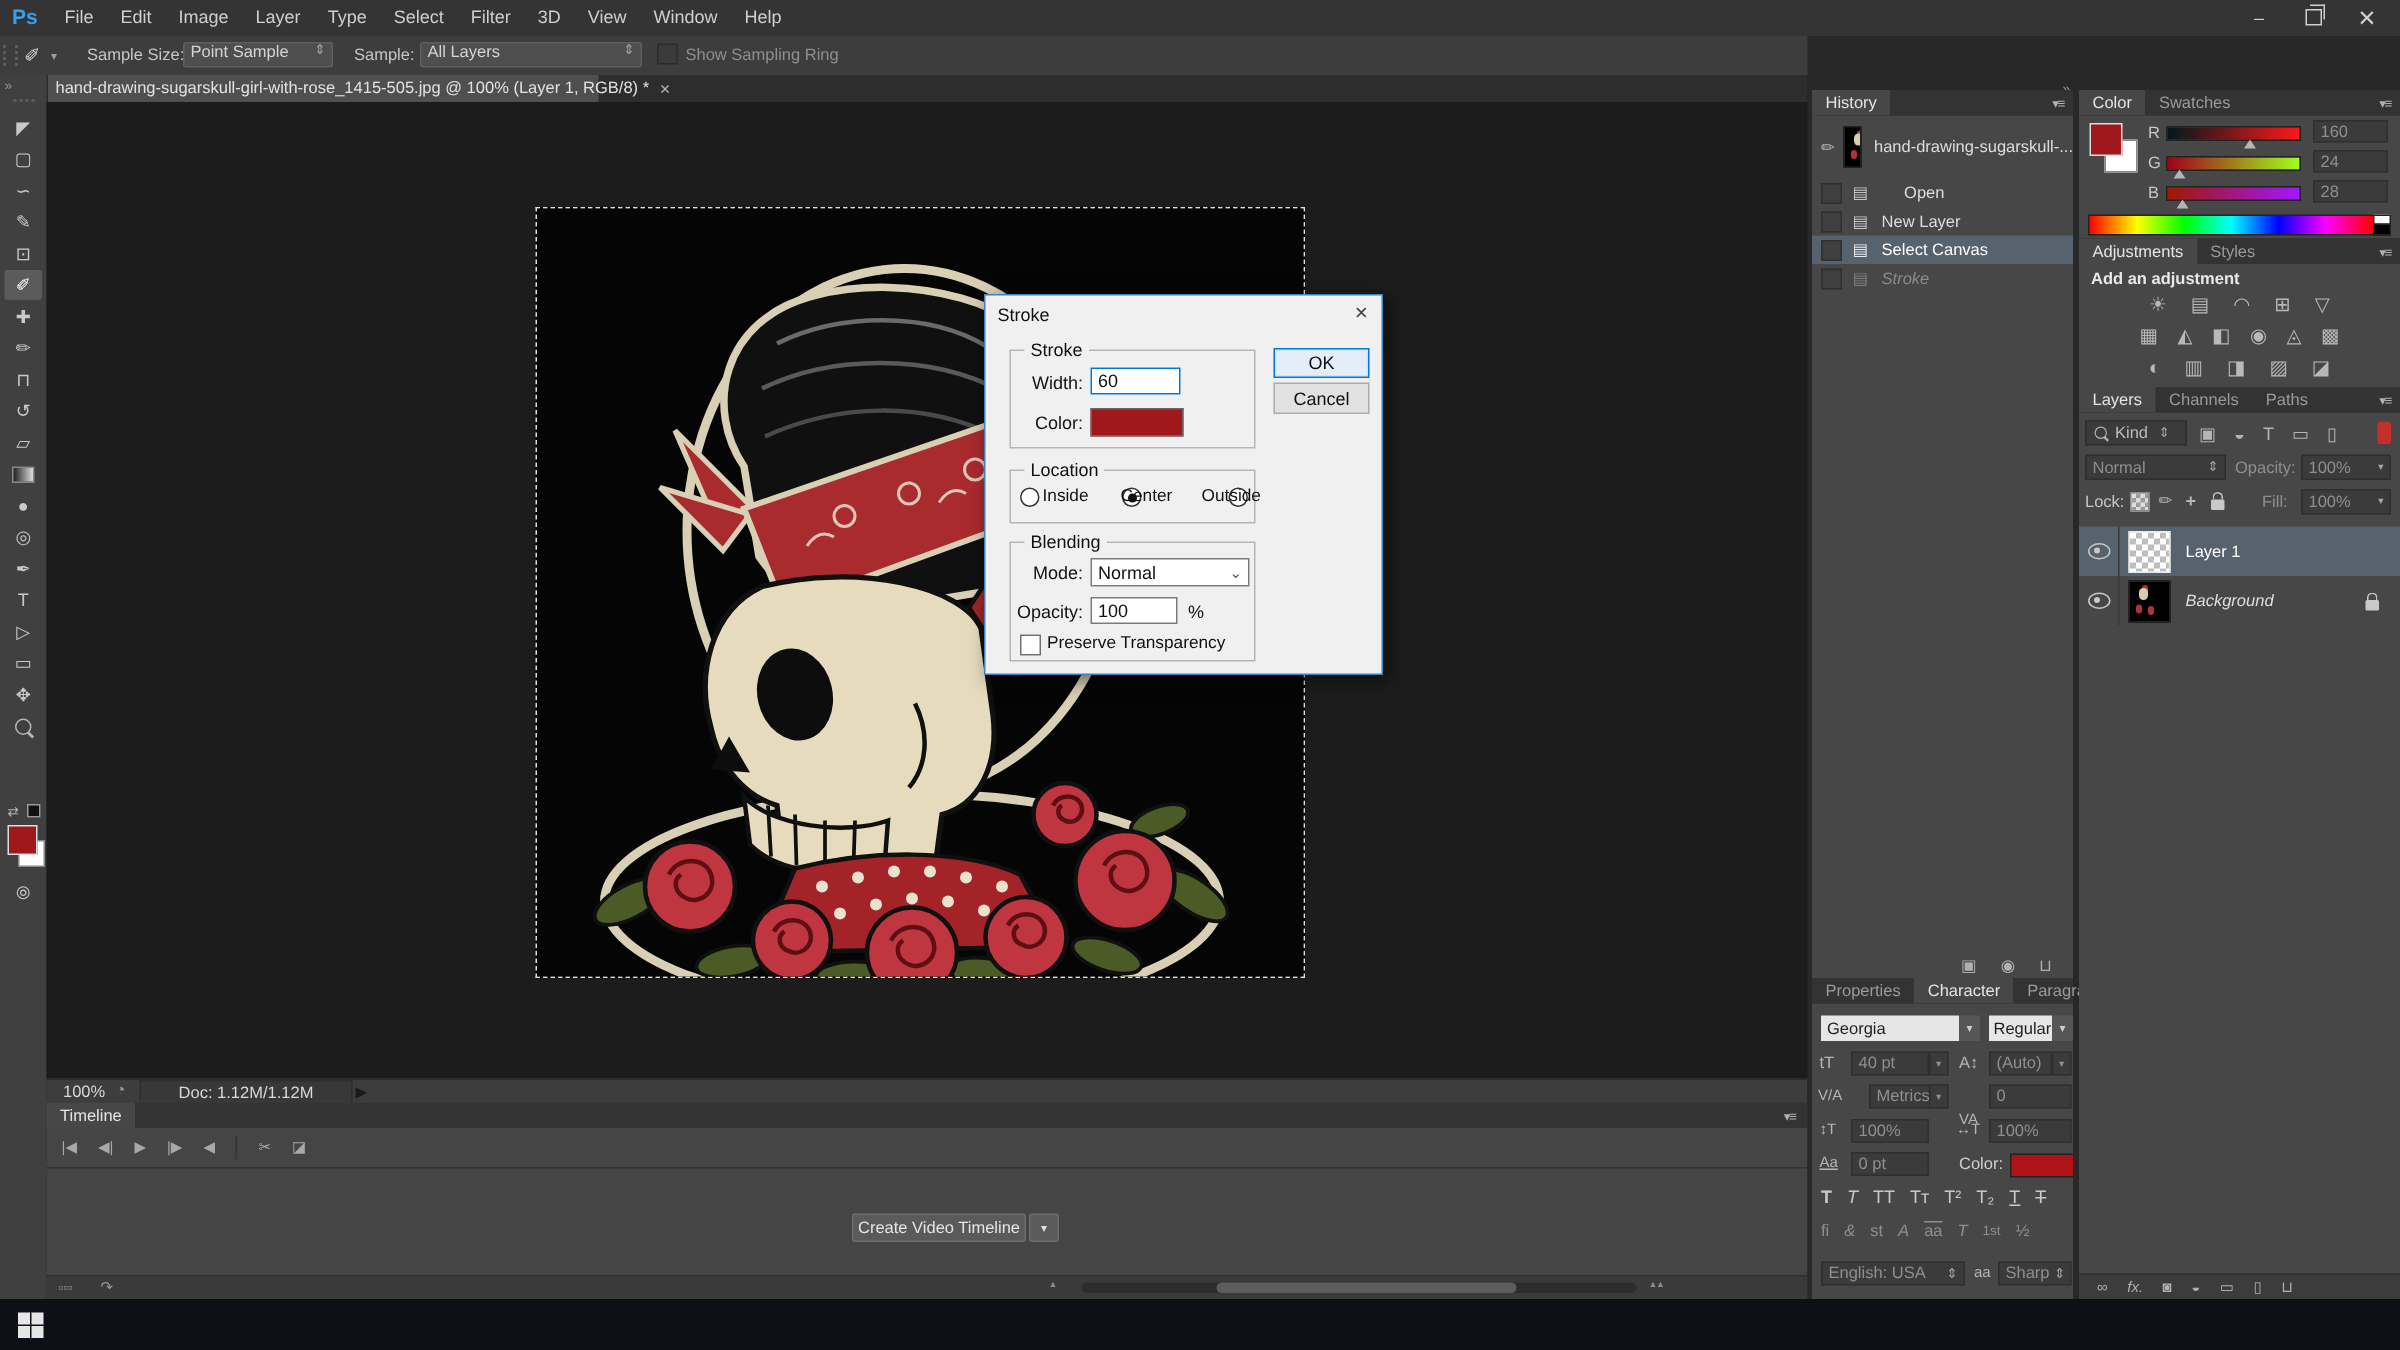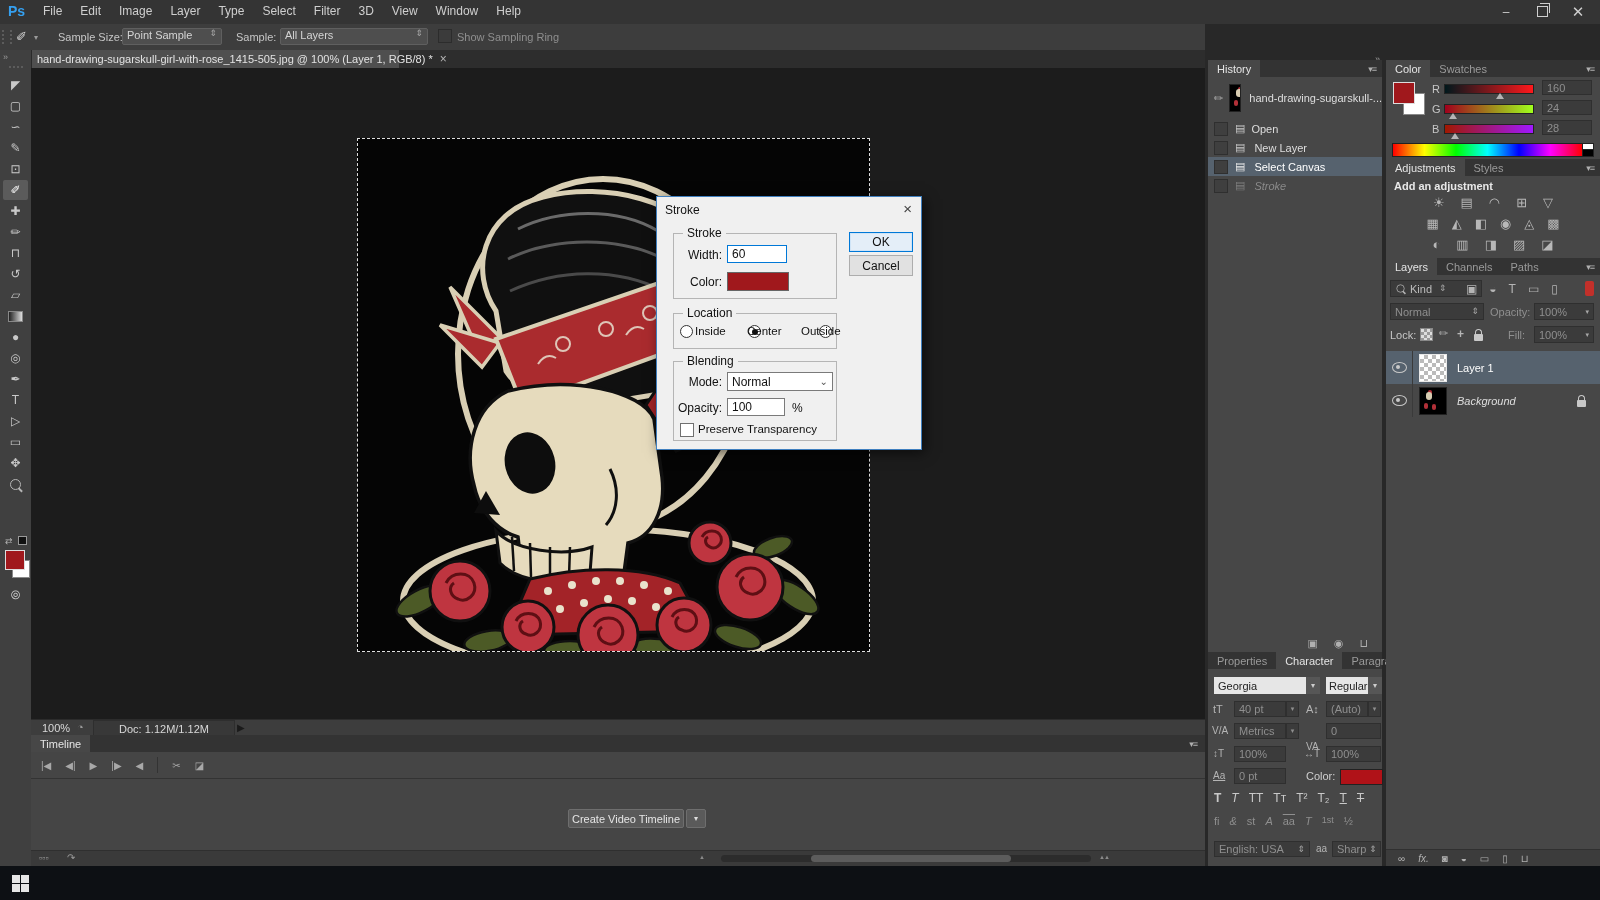--- a/index.html
+++ b/index.html
@@ -329,21 +329,21 @@
     </div>
     <div class="panel" style="height:575px;position:relative;">
       <div class="a" style="left:0;top:6px;width:174px;height:30px;display:flex;align-items:center;">
         <span style="margin-left:6px;color:#b5b5b5;font-size:11px;">✏</span>
         <div class="thumbdark" style="width:26px;height:26px;margin-left:6px;border:1px solid #222;"></div>
         <span style="margin-left:8px;font-size:11px;color:#dedede;white-space:nowrap;">hand-drawing-sugarskull-...</span>
       </div>
       <div class="a" style="left:0;top:42px;width:174px;height:19px;display:flex;align-items:center;">
         <span style="width:12px;height:12px;background:#3f3f3f;border:1px solid #2f2f2f;margin-left:6px;"></span>
         <span style="margin-left:7px;color:#c6c6c6;font-size:11px;">▤</span>
-        <span style="margin-left:6px;font-size:11px;color:#dedede;">Open</span>
+        <span style="margin-left:24px;font-size:11px;color:#dedede;">Open</span>
       </div>
       <div class="a" style="left:0;top:61px;width:174px;height:19px;display:flex;align-items:center;">
         <span style="width:12px;height:12px;background:#3f3f3f;border:1px solid #2f2f2f;margin-left:6px;"></span>
         <span style="margin-left:7px;color:#c6c6c6;font-size:11px;">▤</span>
         <span style="margin-left:9px;font-size:11px;color:#dedede;">New Layer</span>
       </div>
       <div class="a" style="left: 0px; top: 80px; width: 174px; height: 19px; display: flex; align-items: center; background: rgb(86, 98, 110);">
         <span style="width:12px;height:12px;background:#3f3f3f;border:1px solid #2f2f2f;margin-left:6px;"></span>
         <span style="margin-left:7px;color:#e8e8e8;font-size:11px;">▤</span>
         <span style="margin-left:9px;font-size:11px;color:#ffffff;">Select Canvas</span>
@@ -381,21 +381,21 @@
       <div class="a" style="left:160px;top:8px;width:14px;height:17px;background:#565656;display:flex;align-items:center;justify-content:center;color:#ccc;font-size:8px;">▾</div>
 
       <span class="a" style="left:5px;top:34px;color:#b5b5b5;">tT</span>
       <div class="fieldD a" style="left:26px;top:32px;width:52px;height:16px;">40 pt</div>
       <div class="a" style="left:78px;top:32px;width:13px;height:16px;background:#3b3b3b;border:1px solid #2f2f2f;display:flex;align-items:center;justify-content:center;color:#8f8f8f;font-size:7px;box-sizing:border-box;">▾</div>
       <span class="a" style="left:98px;top:34px;color:#b5b5b5;">A↕</span>
       <div class="fieldD a" style="left:118px;top:32px;width:42px;height:16px;">(Auto)</div>
       <div class="a" style="left:160px;top:32px;width:13px;height:16px;background:#3b3b3b;border:1px solid #2f2f2f;display:flex;align-items:center;justify-content:center;color:#8f8f8f;font-size:7px;box-sizing:border-box;">▾</div>
 
       <span class="a" style="left:4px;top:56px;color:#b5b5b5;font-size:10px;">V/A</span>
-      <div class="fieldD a" style="left:26px;top:54px;width:52px;height:16px;">Metrics</div>
+      <div class="fieldD a" style="left:38px;top:54px;width:52px;height:16px;">Metrics</div>
       <div class="a" style="left:78px;top:54px;width:13px;height:16px;background:#3b3b3b;border:1px solid #2f2f2f;display:flex;align-items:center;justify-content:center;color:#8f8f8f;font-size:7px;box-sizing:border-box;">▾</div>
       <span class="a" style="left:98px;top:72px;color:#b5b5b5;font-size:10px;">VA</span>
       <div class="fieldD a" style="left:118px;top:54px;width:55px;height:16px;">0</div>
 
       <span class="a" style="left:5px;top:79px;color:#b5b5b5;font-size:10px;">↕T</span>
       <div class="fieldD a" style="left:26px;top:77px;width:52px;height:16px;">100%</div>
       <span class="a" style="left:96px;top:79px;color:#b5b5b5;font-size:10px;">↔T</span>
       <div class="fieldD a" style="left:118px;top:77px;width:55px;height:16px;">100%</div>
 
       <span class="a" style="left:5px;top:101px;color:#b5b5b5;font-size:10px;text-decoration:underline;">Aa</span>
@@ -520,21 +520,21 @@
       <div class="ptab">
           <span>Channels</span>
         </div>
       <div class="ptab">
           <span>Paths</span>
         </div>
       <div style="flex:1;"></div>
       <span class="pmenu" style="padding:4px 6px;">▾≡</span>
     </div>
     <div class="panel" style="height:591px;position:relative;">
-      <div class="fieldD a" style="left:4px;top:5px;width:92px;height:17px;gap:4px;">
+      <div class="fieldD a" style="left:4px;top:5px;width:68px;height:17px;gap:4px;">
         <span class="mag" style="transform:scale(.75);"></span>
         <span style="color:#bdbdbd;">Kind</span>
         <span class="spin">⇕</span>
       </div>
       <div class="a" style="left:80px;top:7px;display:flex;gap:12px;color:#b5b5b5;font-size:12px;">
         <span>▣</span>
         <span>◒</span>
         <span>T</span>
         <span>▭</span>
         <span>▯</span>

